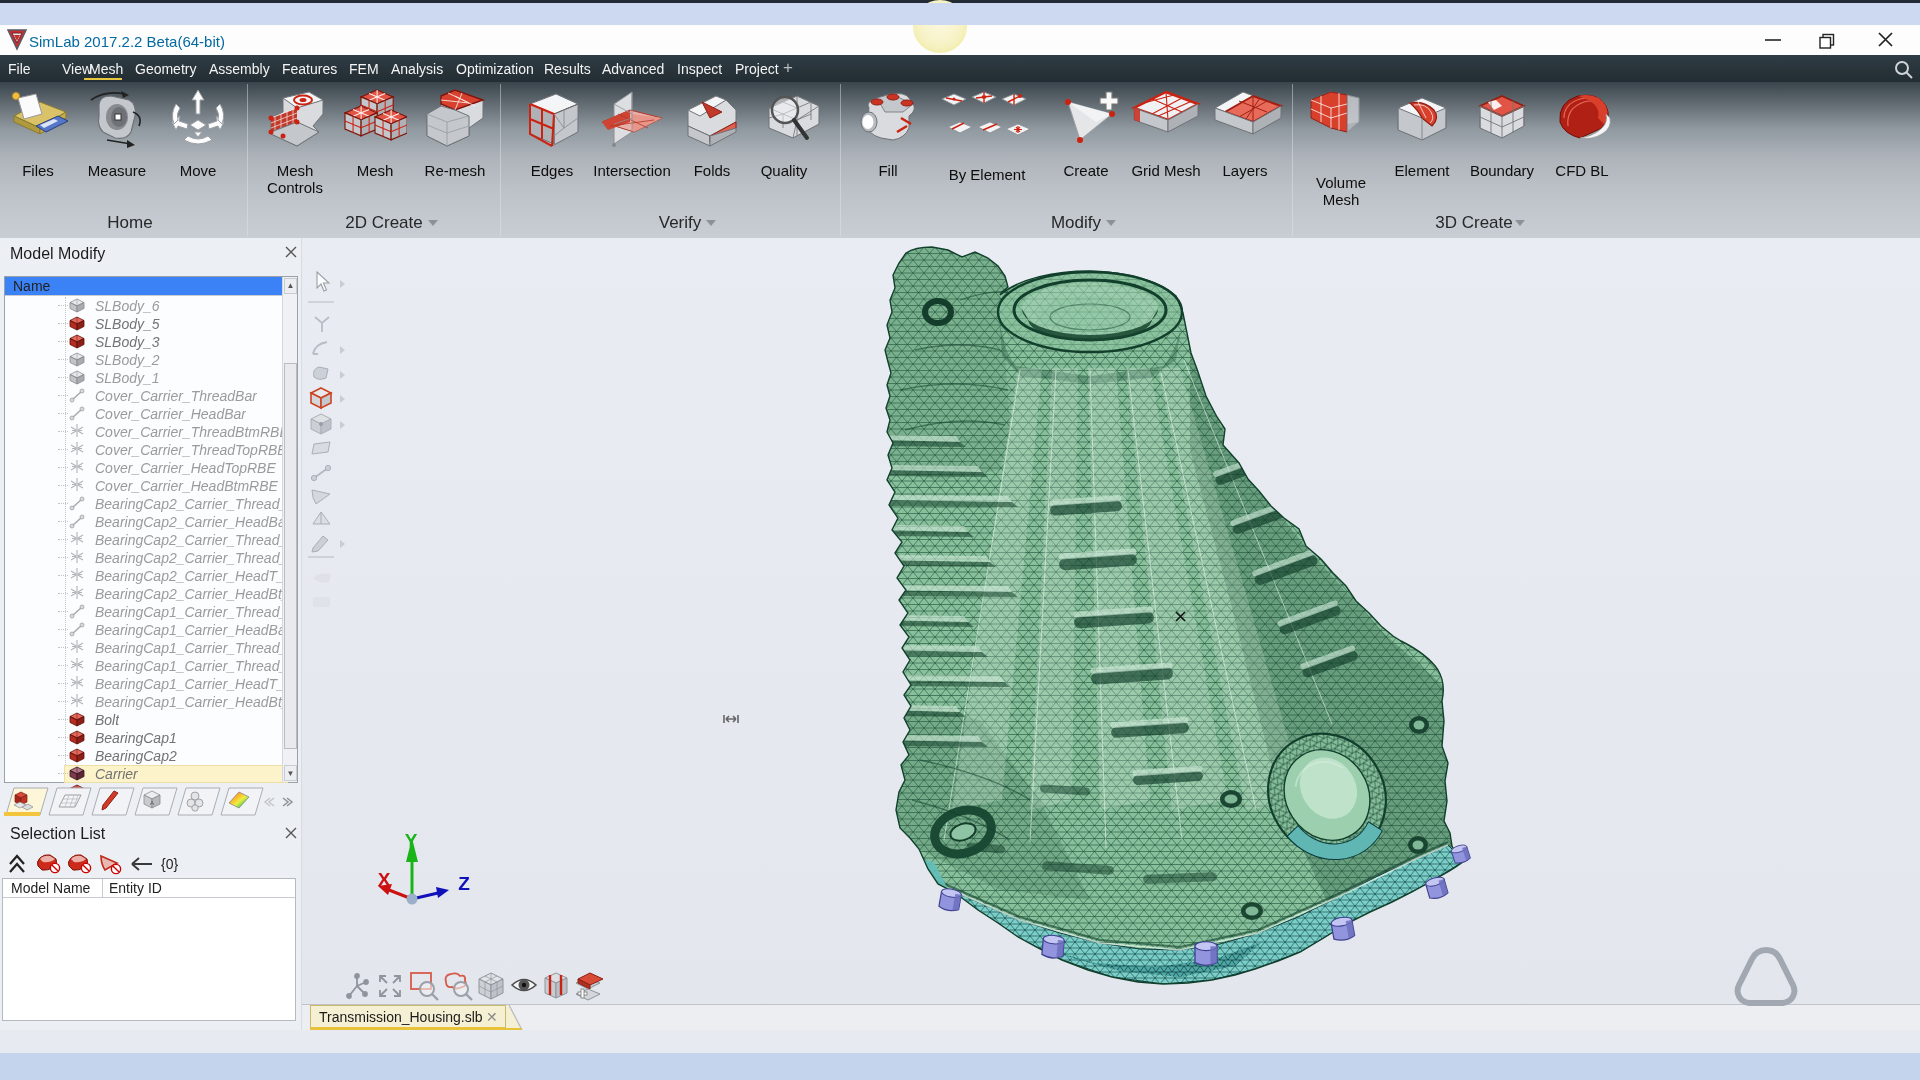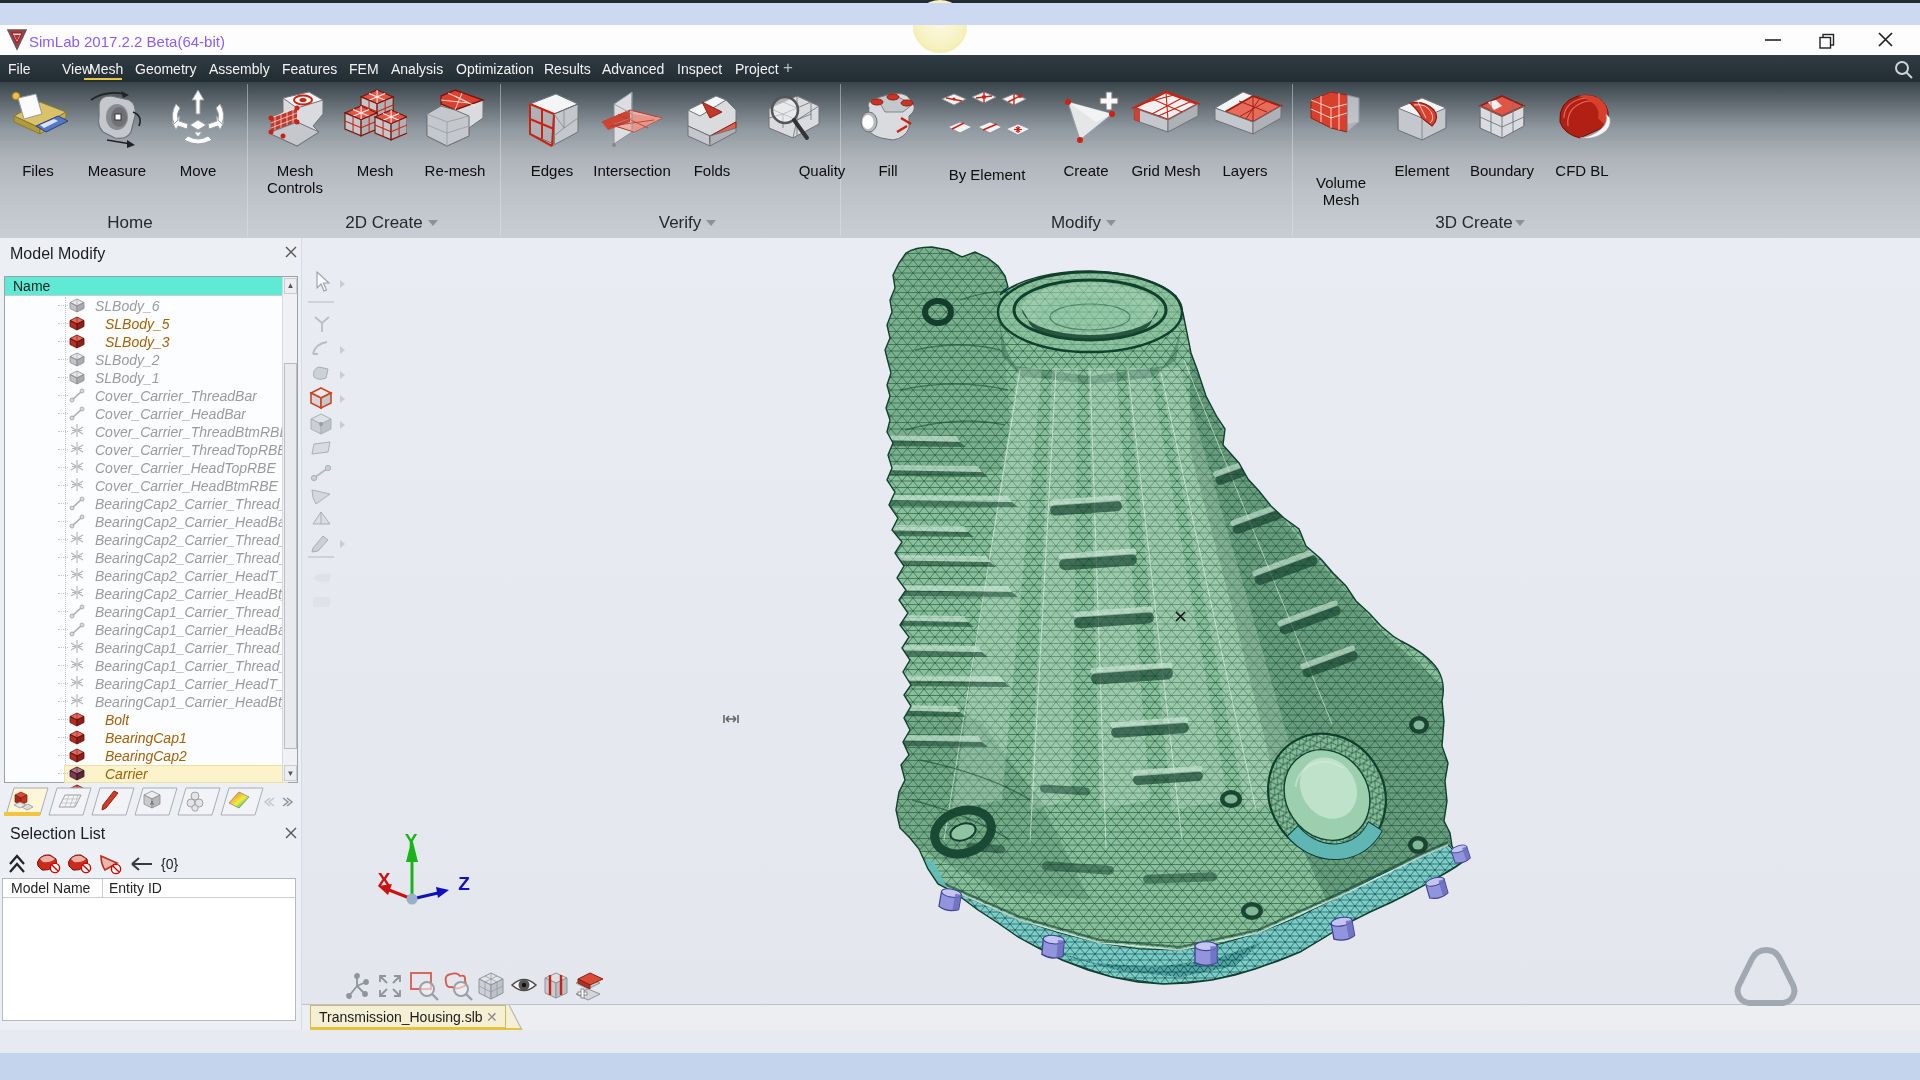--- a/index.html
+++ b/index.html
@@ -4,21 +4,21 @@
 <style>
   * { margin:0; padding:0; box-sizing:border-box; }
   html,body { width:1920px; height:1080px; overflow:hidden; font-family:"Liberation Sans", sans-serif; }
   .abs { position:absolute; }
   #page { position:relative; width:1920px; height:1080px; background:#e7eaf0; }
 
   
   #topline { left:0; top:0; width:1920px; height:3px; background:#232c34; }
   #lav { left:0; top:3px; width:1920px; height:22px; background:#ccd9f1; z-index:6;}
   #titlebar { left:0; top:25px; width:1920px; height:30px; background:#fdfdfe; z-index:4;}
-  #titletext { left:29px; top:33px; font-size:15px; color:#8b5cf6; z-index:6;}
+  #titletext { left:29px; top:33px; font-size:15px; color:#0369a1; z-index:6;}
   #ball { left:913px; top:0px; z-index:5; width:54px; height:53px; border-radius:50%;
      background:radial-gradient(circle at 50% 45%, #fbf8e0 0%, #f7f2c4 55%, #eeeb9e 85%, #e8e58d 100%);}
   .wbtn { z-index:6; color:#222; }
 
   
   #menubar { left:0; top:55px; width:1920px; height:27px;
      background:linear-gradient(#313d46,#273239 60%,#232d34); z-index:3;}
   .mi { position:absolute; top:61px; font-size:14px; color:#f4f4f4; z-index:6; }
 
   
@@ -27,23 +27,23 @@
   .cap { position:absolute; font-size:15px; color:#0d0d0d; text-align:center; line-height:17px; z-index:6;}
   .grp { position:absolute; top:213px; font-size:17px; color:#26282a; z-index:6; transform:translateX(-50%);}
   .gtri { position:absolute; top:220px; width:0; height:0; border-left:5px solid transparent; border-right:5px solid transparent; border-top:6px solid #8d9298; z-index:6;}
   .vdiv { position:absolute; top:84px; width:1px; height:152px; background:rgba(225,230,236,.45); z-index:2;}
 
   
   #leftpanel { left:0; top:238px; width:302px; height:792px; background:#eceff4; z-index:2; border-right:1px solid #d8dbe0; }
   .ptitle { position:absolute; font-size:16px; color:#1c1c1e; }
   .pclose { position:absolute; font-size:15px; color:#555; }
   #treebox { position:absolute; left:4px; top:38px; width:294px; height:507px; background:#fcfdfe; border:1px solid #9aa1a8; }
-  #namehdr { position:absolute; left:0; top:0; width:278px; height:19px; border-bottom:1px solid #c8ccd1; background:#5eead4; font-size:14px; color:#222; padding:1px 0 0 8px;}
+  #namehdr { position:absolute; left:0; top:0; width:278px; height:19px; border-bottom:1px solid #c8ccd1; background:#3b82f6; font-size:14px; color:#222; padding:1px 0 0 8px;}
   .trow { position:absolute; left:1px; height:18px; font-size:14px; white-space:nowrap; }
-  .tgray { color:#999b9d; } .tblk { color:#a16207;margin-left:10px; }
+  .tgray { color:#999b9d; } .tblk { color:#737373; }
   .tlabel { position:absolute; left:89px; top:1px; max-width:190px; overflow:hidden; display:inline-block;font-style:italic; }
   #sb { position:absolute; right:0; top:0; width:15px; height:100%; background:#f0f1f4; border-left:1px solid #d5d8dc; }
 
   
   #mtable { position:absolute; left:2px; top:60px; width:294px; height:143px; background:#fff; border:1px solid #b6bac0;}
 
   
   #viewport { left:302px; top:238px; width:1618px; height:766px;
      background:linear-gradient(#e9ecf2, #e3e6ec); z-index:1; }
   #tabstrip { left:302px; top:1004px; width:1618px; height:26px; background:#eceef2; border-top:1px solid #bfc3c9; z-index:2;}
@@ -300,21 +300,21 @@
 
   <div class="cap" style="left:8px;top:162px;width:60px">Files</div>
   <div class="cap" style="left:82px;top:162px;width:70px">Measure</div>
   <div class="cap" style="left:168px;top:162px;width:60px">Move</div>
   <div class="cap" style="left:258px;top:162px;width:74px">Mesh Controls</div>
   <div class="cap" style="left:345px;top:162px;width:60px">Mesh</div>
   <div class="cap" style="left:417px;top:162px;width:76px">Re-mesh</div>
   <div class="cap" style="left:522px;top:162px;width:60px">Edges</div>
   <div class="cap" style="left:586px;top:162px;width:92px">Intersection</div>
   <div class="cap" style="left:682px;top:162px;width:60px">Folds</div>
-  <div class="cap" style="left:792px;top:162px;width:60px">Quality</div>
+  <div class="cap" style="left:754px;top:162px;width:60px">Quality</div>
   <div class="cap" style="left:858px;top:162px;width:60px">Fill</div>
   <div class="cap" style="left:941px;top:166px;width:92px">By Element</div>
   <div class="cap" style="left:1056px;top:162px;width:60px">Create</div>
   <div class="cap" style="left:1126px;top:162px;width:80px">Grid Mesh</div>
   <div class="cap" style="left:1215px;top:162px;width:60px">Layers</div>
   <div class="cap" style="left:1311px;top:174px;width:60px">Volume Mesh</div>
   <div class="cap" style="left:1386px;top:162px;width:72px">Element</div>
   <div class="cap" style="left:1462px;top:162px;width:80px">Boundary</div>
   <div class="cap" style="left:1546px;top:162px;width:72px">CFD BL</div>
 

